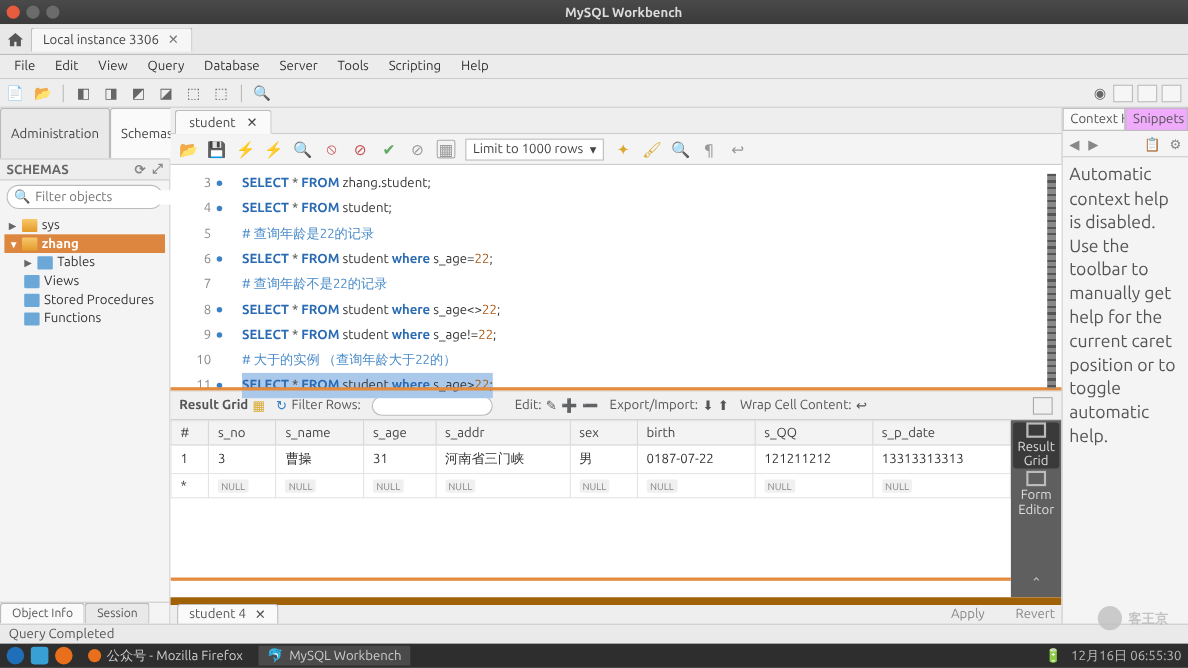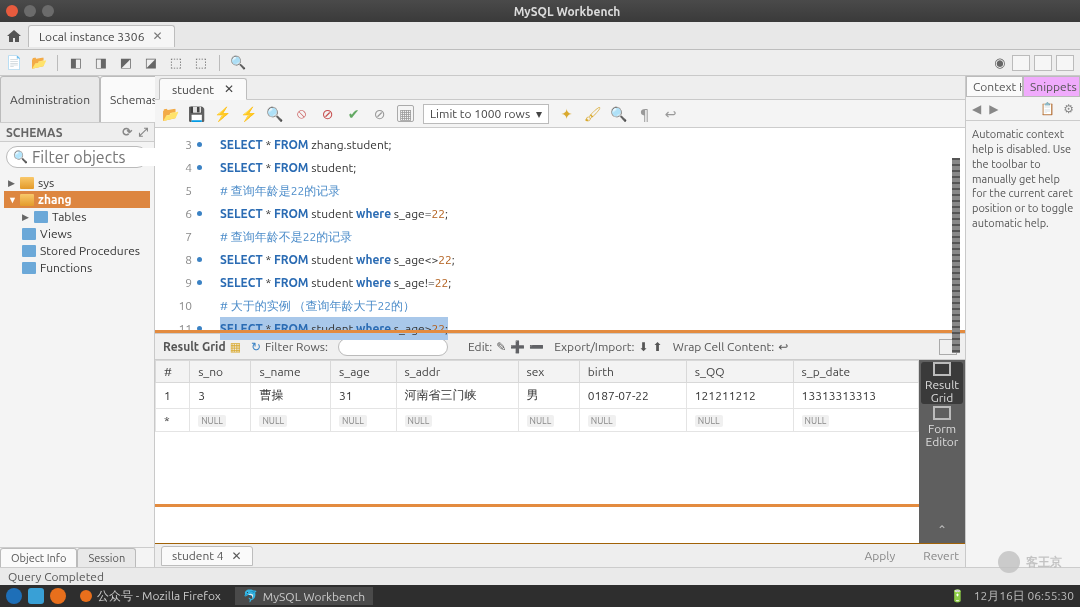--- a/index.html
+++ b/index.html
@@ -21,21 +21,21 @@
 .right-ticons{margin-left:auto;display:flex;gap:4px}
 .right-ticons .sq{width:18px;height:16px;border:1px solid #bbb;background:#f6f6f6}
 .main{flex:1;display:flex;min-height:0}
 .sidebar{width:155px;border-right:1px solid #c9c9c9;display:flex;flex-direction:column;background:#f4f4f4}
 .side-tabs{display:flex;font-size:11px}
 .side-tabs div{padding:16px 9px;border:1px solid #bbb;border-bottom:none;background:#e9e9e9;color:#444;border-radius:3px 3px 0 0}
 .side-tabs .active{background:#fafafa}
 .panel-hdr{height:20px;background:#eee;border-top:1px solid #ccc;border-bottom:1px solid #ccc;display:flex;align-items:center;padding:0 6px;font-size:10px;font-weight:bold;color:#666}
 .panel-hdr .ricons{margin-left:auto;display:flex;gap:6px;color:#888}
 .filter-box{margin:4px 6px;display:flex;align-items:center;height:22px;border:1px solid #bbb;border-radius:11px;background:#fff;padding:0 6px;gap:4px}
-.filter-box input{border:none;outline:none;flex:1;font-size:16px}
+.filter-box input{border:none;outline:none;flex:1;font-size:12px}
 .tree{flex:1;padding:2px 4px;font-size:12px;color:#333;overflow:hidden}
 .tree .row{display:flex;align-items:center;gap:4px;height:17px;padding-left:4px}
 .tree .row.sel{background:#dd8640;color:#fff}
 .tree .caret{width:8px;font-size:9px;color:#666}
 .tree .ic{width:14px;height:12px;display:inline-block}
 .db-ic{background:linear-gradient(#f9c86a,#e39a2a);border-radius:1px}
 .tbl-ic{background:#6ba8d8;border-radius:1px}
 .tree .indent1{padding-left:18px}
 .bottom-tabs{display:flex;border-top:1px solid #ccc}
 .bottom-tabs div{padding:3px 10px;font-size:11px;border:1px solid #bbb;border-bottom:none;background:#e9e9e9;color:#555;border-radius:3px 3px 0 0}
@@ -67,29 +67,29 @@
 .grid{flex:1;overflow:auto;background:#fff}
 table{border-collapse:collapse;width:100%;font-size:12px}
 th{background:#f3f3f3;border:1px solid #d8d8d8;padding:4px 8px;text-align:left;font-weight:normal;color:#444;height:22px}
 td{border:1px solid #e4e4e4;padding:4px 8px;height:22px;color:#333}
 .nullcell{font-size:9px;background:#f0f0f0;color:#888;padding:1px 3px;border-radius:2px;display:inline-block}
 .ob2{height:3px;background:#e38b3f}
 .res-side{width:46px;background:#5f5f5f;display:flex;flex-direction:column;align-items:center;padding-top:2px;gap:2px}
 .res-side .card{width:42px;height:42px;display:flex;flex-direction:column;align-items:center;justify-content:center;color:#ddd;font-size:8px;text-align:center;border-radius:3px;gap:2px}
 .res-side .card.active{background:#3a3a3a}
 .res-side .cico{width:18px;height:14px;border:2px solid #bbb}
-.bottom-strip{height:24px;background:#eee;border-top:1px solid #a16207;display:flex;align-items:center;padding:0 6px;font-size:12px;color:#555}
+.bottom-strip{height:24px;background:#eee;border-top:7px solid #a16207;display:flex;align-items:center;padding:0 6px;font-size:12px;color:#555}
 .bottom-strip .btab{display:flex;align-items:center;gap:8px;height:20px;padding:0 10px;background:#fafafa;border:1px solid #bdbdbd;border-radius:3px 3px 0 0}
 .bottom-strip .right{margin-left:auto;display:flex;gap:28px;color:#888}
 .rightpanel{width:115px;border-left:1px solid #c9c9c9;background:#f4f4f4;display:flex;flex-direction:column}
 .rp-tabs{display:flex;font-size:11px}
 .rp-tabs div{padding:3px 6px;border:1px solid #bbb;background:#f0abfc;color:#555;flex:1;text-align:center;white-space:nowrap;overflow:hidden}
 .rp-tabs .active{background:#fafafa}
 .rp-nav{height:24px;display:flex;align-items:center;gap:8px;padding:0 6px;border-bottom:1px solid #ccc;color:#888}
-.rp-body{padding:6px;font-size:11px;color:#555;line-height:1.35}
+.rp-body{padding:6px;font-size:16px;color:#555;line-height:1.35}
 .thumbstrip{position:absolute;right:120px;top:158px;width:8px;height:195px;background:repeating-linear-gradient(#555 0 2px,#888 2px 6px)}
 .statusbar{height:18px;background:#eaeaea;border-top:1px solid #ccc;display:flex;align-items:center;padding:0 8px;font-size:11px;color:#555}
 .taskbar{height:22px;background:#2e2e2e;display:flex;align-items:center;padding:0 6px;gap:6px}
 .taskbar .app{height:18px;padding:0 8px;display:flex;align-items:center;gap:5px;color:#ccc;font-size:11px}
 .taskbar .app.active{background:#4a4a4a}
 .taskbar .tb-right{margin-left:auto;display:flex;align-items:center;gap:8px;color:#bbb;font-size:11px}
 .circ{width:16px;height:16px;border-radius:50%;display:inline-block}
 .watermark{position:absolute;right:18px;bottom:34px;color:#b8b8b8;font-size:18px;font-weight:bold;opacity:.8;display:flex;align-items:center;gap:6px}
 .watermark .wm-ic{width:22px;height:22px;border-radius:50%;background:#c0c0c0}
 </style>
@@ -109,20 +109,31 @@
       <svg viewBox="0 0 16 16" width="16" height="16" fill="#555">
           <path d="M8 2 1 8h2v6h4V10h2v4h4V8h2z"></path>
         </svg>
     </span>
     <div class="conn-tab">
       <span>Local instance 3306</span>
       <span class="x">✕</span>
     </div>
   </div>
 
+  <div class="menubar">
+    <span>File</span>
+    <span>Edit</span>
+    <span>View</span>
+    <span>Query</span>
+    <span>Database</span>
+    <span>Server</span>
+    <span>Tools</span>
+    <span>Scripting</span>
+    <span>Help</span>
+  </div>
 
   <div class="toolbar">
     <span class="tico">📄</span>
     <span class="tico">📂</span>
     <span class="sep"></span>
     <span class="tico">◧</span>
     <span class="tico">◨</span>
     <span class="tico">◩</span>
     <span class="tico">◪</span>
     <span class="tico">⬚</span>

